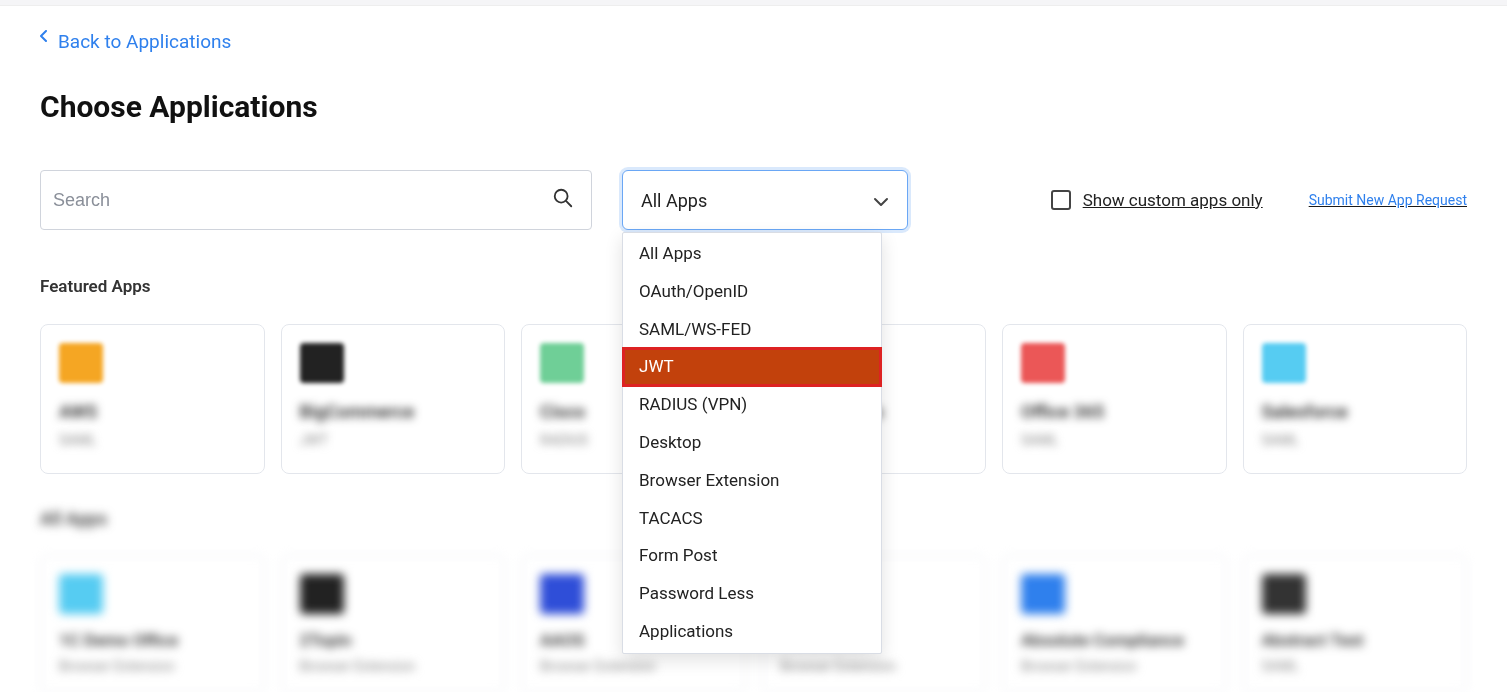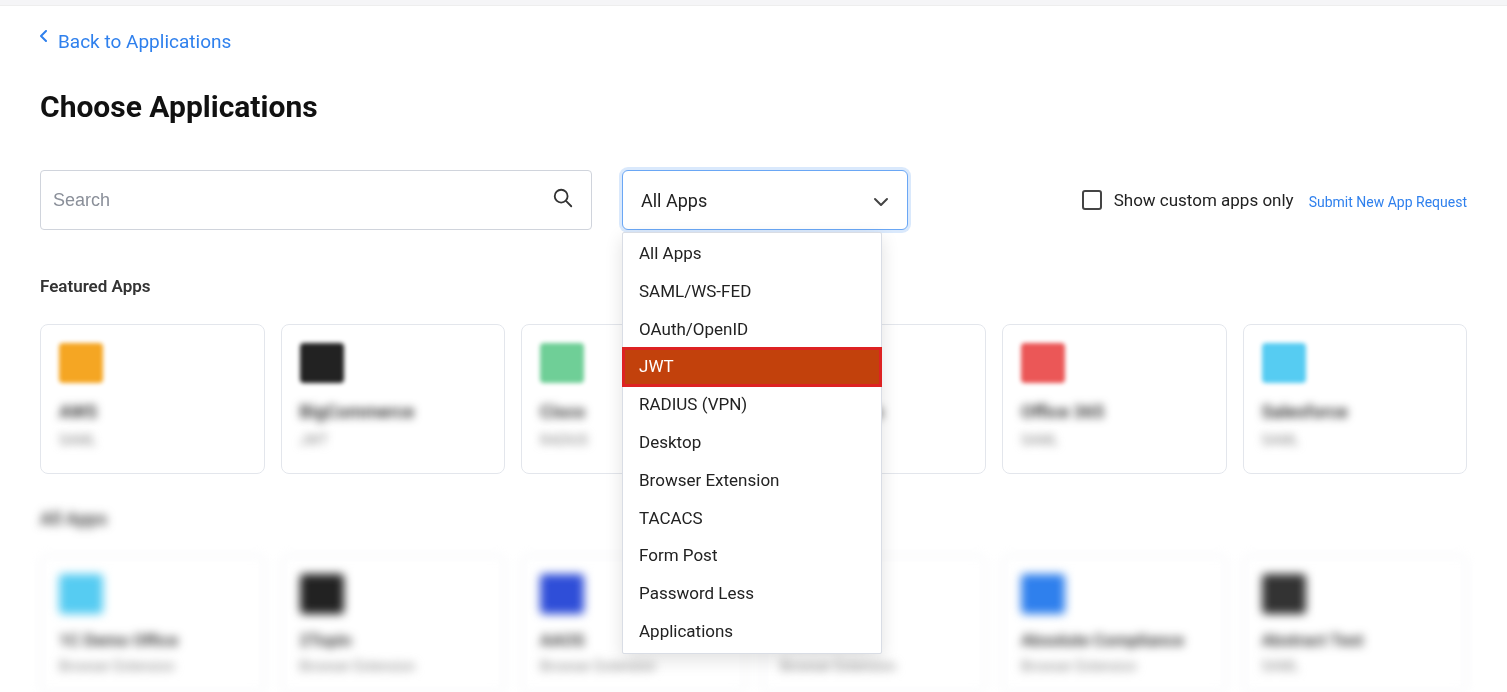--- a/index.html
+++ b/index.html
@@ -105,22 +105,23 @@
   }
   .dropdown-item.highlight {
     background: #c2410c;
     color: #fff;
     outline: 3px solid #d22;
     outline-offset: -2px;
   }
   .right-controls {
     margin-left: auto;
     display: flex;
-    align-items: flex-end;
-    gap: 15px;
+    align-items: center;
+    gap: 46px;
+    text-decoration: underline;
   }
   .checkbox-wrap {
     display: flex;
     align-items: center;
     gap: 12px;
     cursor: pointer;
   }
   .checkbox-box {
     width: 20px;
     height: 20px;
@@ -242,22 +243,22 @@
       <div class="filter-select">
         <span>All Apps</span>
         <span class="chev">
           <svg width="16" height="10" viewBox="0 0 16 10" fill="none">
               <path d="M2 2l6 6 6-6" stroke="#444" stroke-width="2" stroke-linecap="round" stroke-linejoin="round"></path>
             </svg>
         </span>
       </div>
       <div class="dropdown" id="dropdown">
           <div class="dropdown-item">All Apps</div>
+          <div class="dropdown-item">OAuth/OpenID</div>
           <div class="dropdown-item">SAML/WS-FED</div>
-          <div class="dropdown-item">OAuth/OpenID</div>
           <div class="dropdown-item highlight">JWT</div>
           <div class="dropdown-item">RADIUS (VPN)</div>
           <div class="dropdown-item">Desktop</div>
           <div class="dropdown-item">Browser Extension</div>
           <div class="dropdown-item">TACACS</div>
           <div class="dropdown-item">Form Post</div>
           <div class="dropdown-item">Password Less</div>
           <div class="dropdown-item">Applications</div>
         </div>
     </div>

